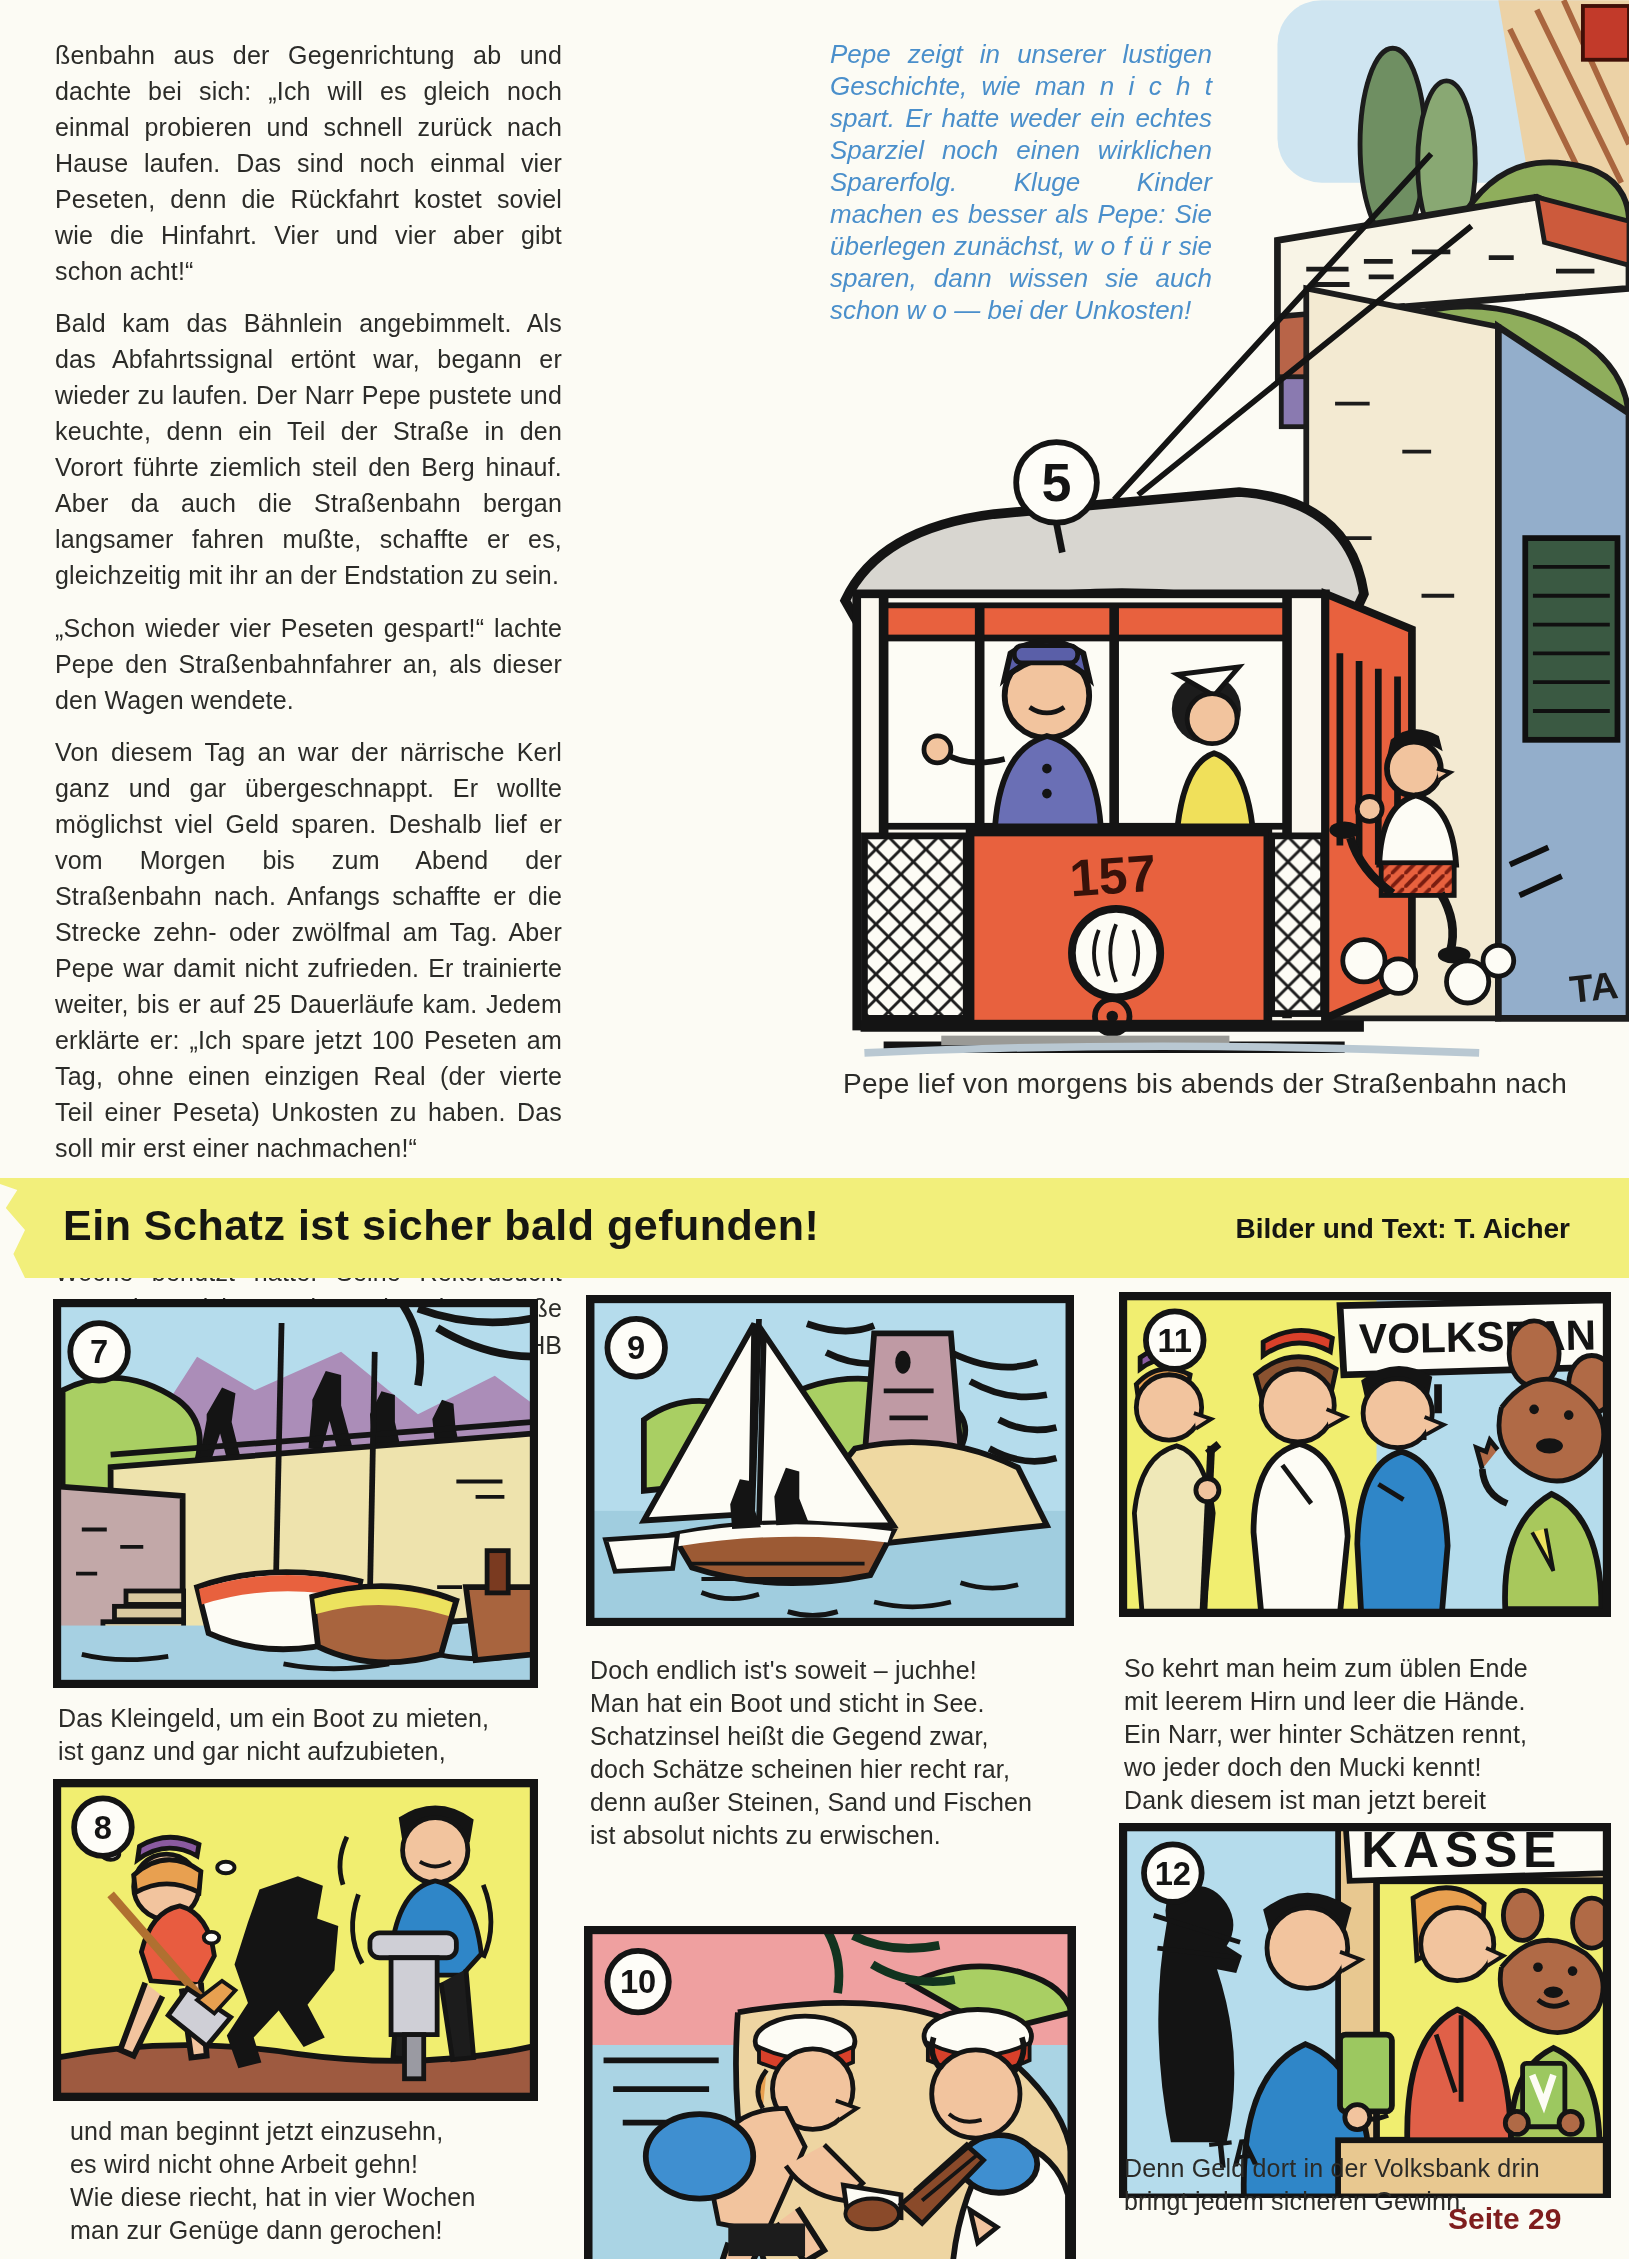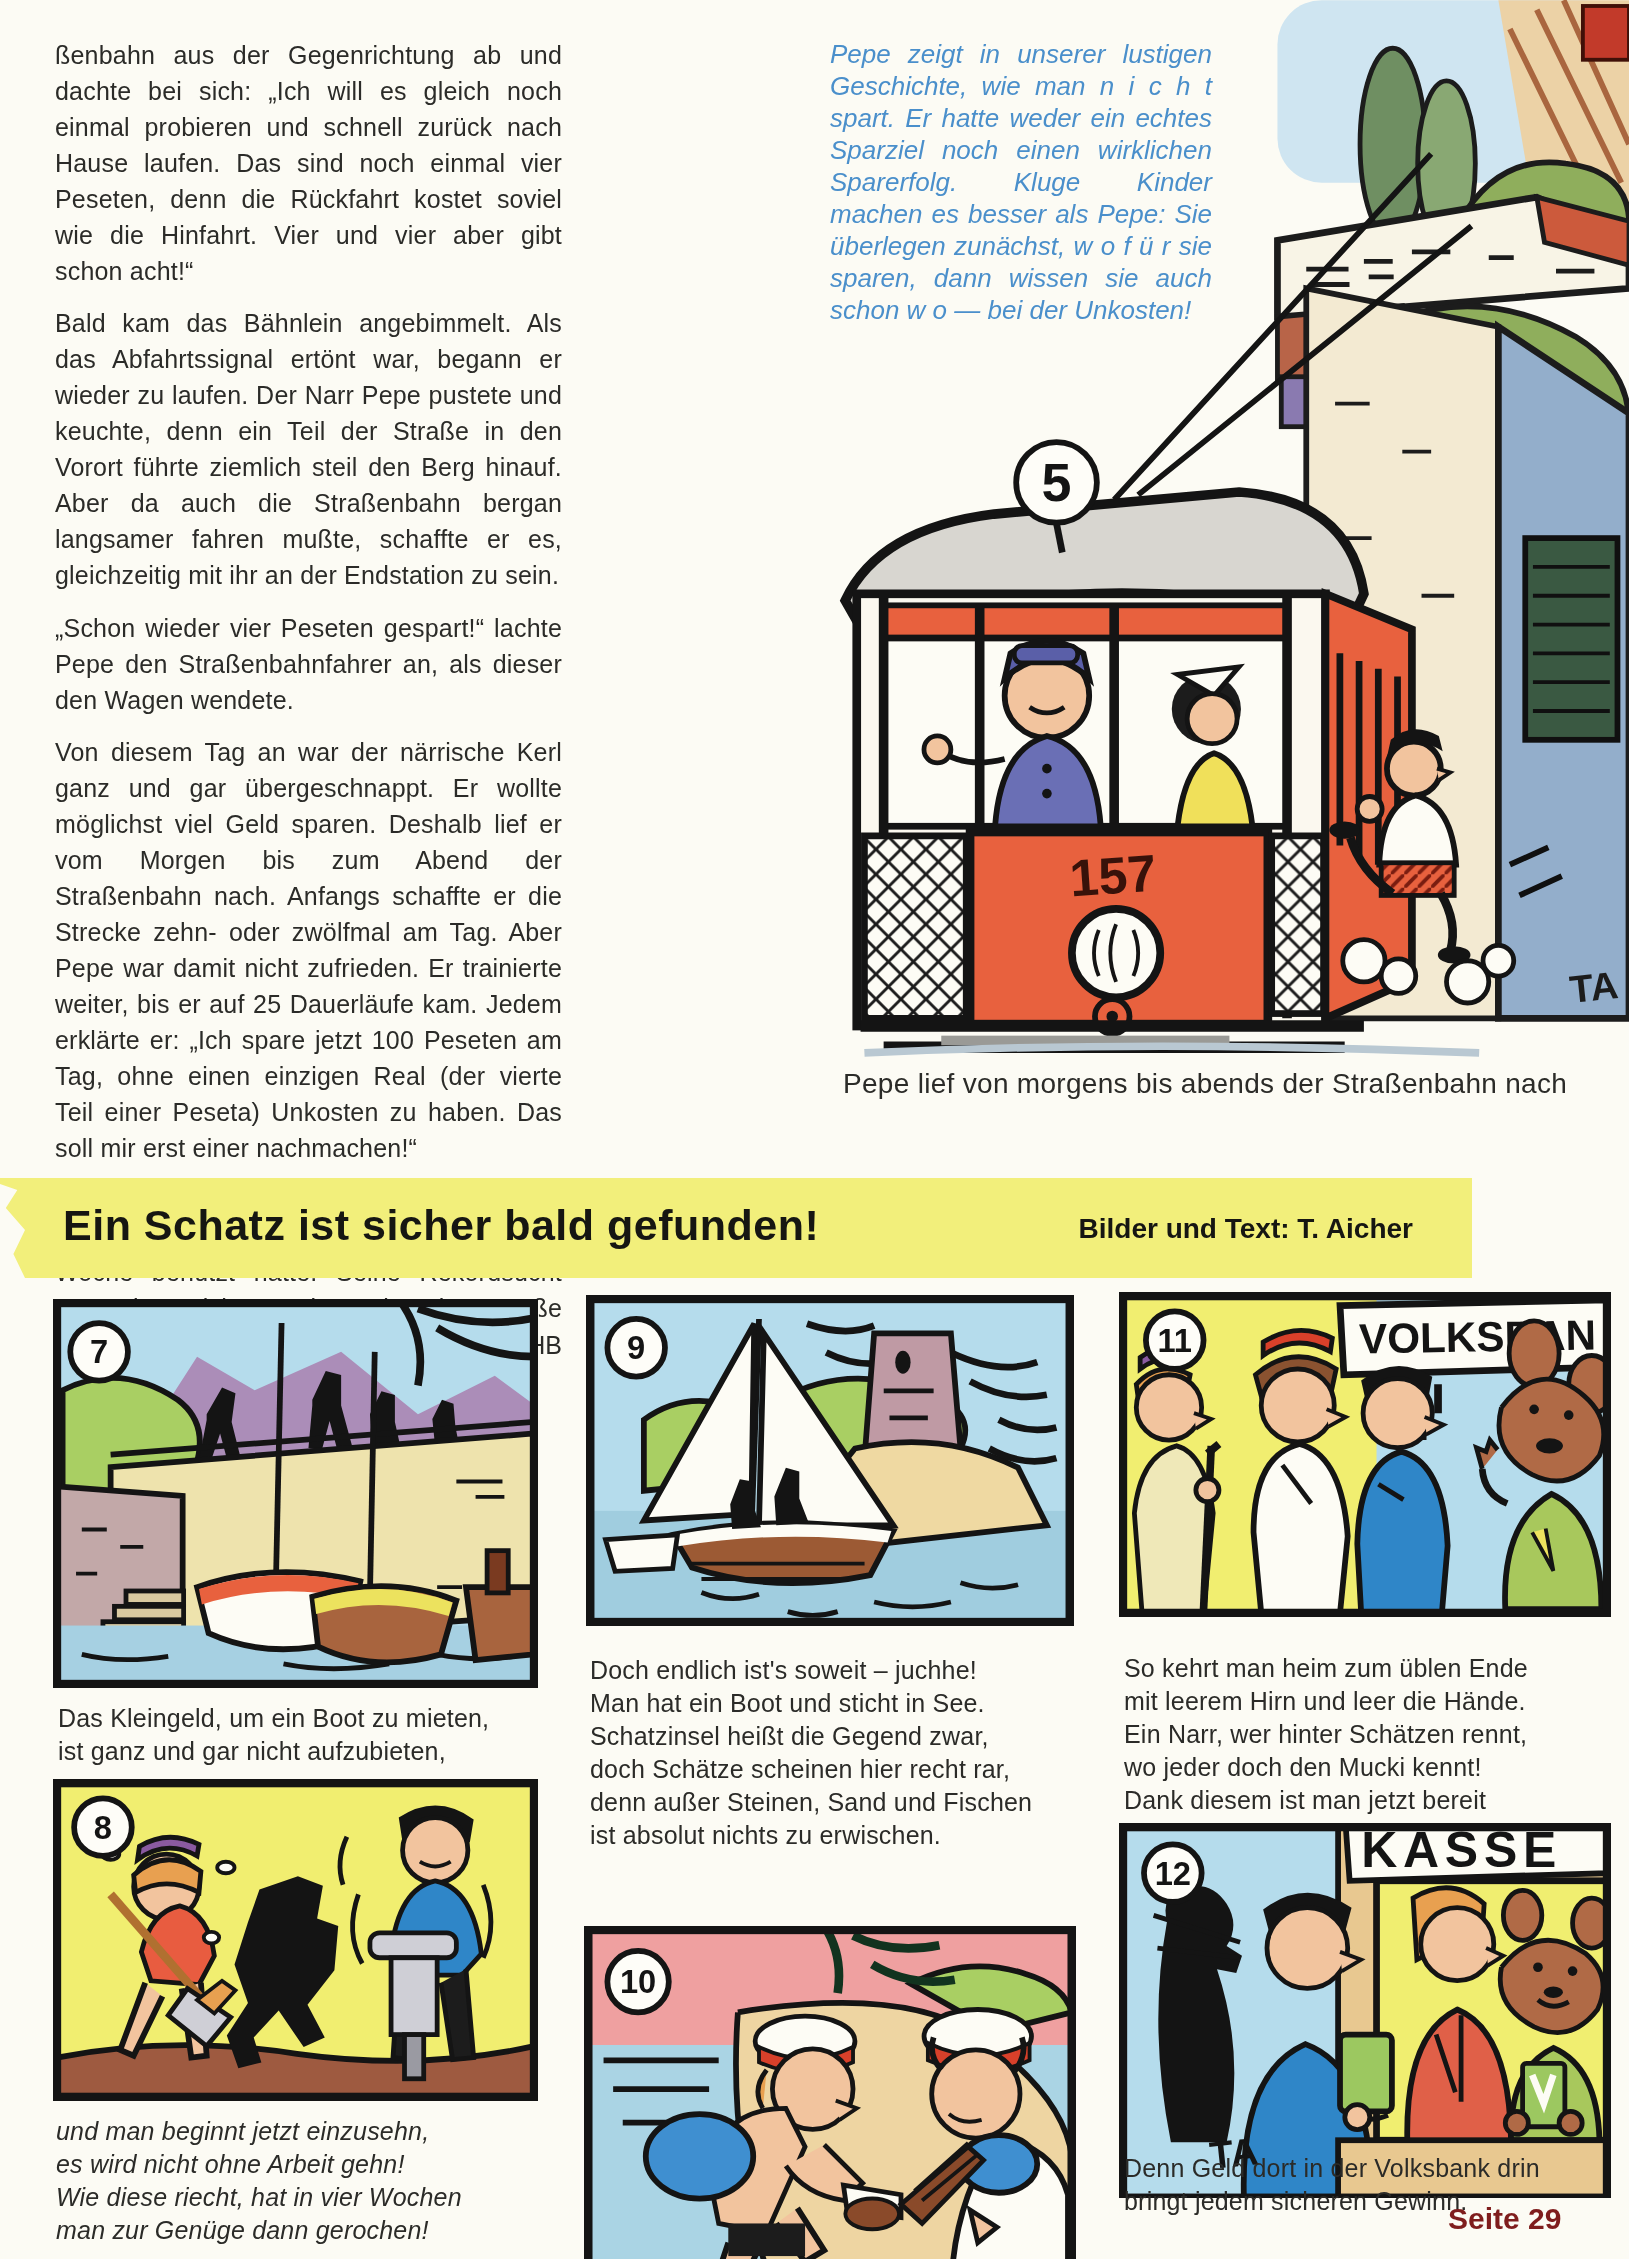--- a/index.html
+++ b/index.html
@@ -21,21 +21,21 @@
     font-size:26px;line-height:32px;font-style:italic;
     color:#4a8fcb;text-align:justify;
   }
   .tram-art{position:absolute;left:826px;top:0;width:803px;height:1057px;}
   .tram-caption{
     position:absolute;left:824px;top:1068px;width:788px;
     font-size:28px;font-weight:normal;letter-spacing:0.3px;margin-left:19px;
   }
   
   .banner{
-    position:absolute;left:0;top:1178px;width:1472px;height:100px;
+    position:absolute;left:0;top:1178px;width:1629px;height:100px;
     background:#f2ef7b;
     clip-path:polygon(0 0,100% 0,100% 100%,25px 100%,13.4px 76%,25px 52%,5.8px 30%,17.3px 12%,0 6%);
   }
   .banner-title{
     position:absolute;left:63px;top:23px;font-size:43px;font-weight:bold;
     letter-spacing:0.5px;color:#161612;
   }
   .banner-credit{
     position:absolute;right:59px;top:35px;font-size:28px;font-weight:bold;color:#161612;
   }
@@ -273,21 +273,21 @@
         <rect x="330" y="160" width="90" height="26" rx="10" fill="#cfcfd6" stroke="#141414" stroke-width="5"></rect>
         <rect x="352" y="186" width="48" height="80" fill="#cfcfd6" stroke="#141414" stroke-width="5"></rect>
         <rect x="366" y="266" width="20" height="46" fill="#9a9aa2" stroke="#141414" stroke-width="5"></rect>
         <path d="M318,120 q-14,40 4,72 M448,110 q16,40 0,76 M306,60 q-12,26 -4,50" stroke="#141414" stroke-width="5" fill="none"></path>
       </g>
       <circle cx="52" cy="50" r="30" class="badge-c"></circle>
       <text x="52" y="62" class="badge-t">8</text>
       <rect x="4" y="4" width="497" height="327" class="pnl-border"></rect>
     </svg>
   </div>
-  <div class="caption" style="left:56px;top:2115px;width:471px;font-style:italic;">und man beginnt jetzt einzusehn,
+  <div class="caption" style="left:70px;top:2115px;width:471px;">und man beginnt jetzt einzusehn,
 es wird nicht ohne Arbeit gehn!
 Wie diese riecht, hat in vier Wochen
 man zur Genüge dann gerochen!</div>
 
   <div class="panel" style="left:586px;top:1295px;">
     <svg width="488" height="331" viewBox="0 0 508 345">
       <rect x="4" y="4" width="500" height="337" fill="#b5dcec"></rect>
       <rect x="4" y="225" width="500" height="116" fill="#a0cddf"></rect>
       <path d="M230,30 q40,14 70,2 M250,60 q36,18 70,8 M380,60 q50,24 90,10 M400,90 q40,22 80,14" stroke="#141414" stroke-width="7" fill="none"></path>
       <path d="M200,110 q70,-40 150,-10 q60,20 40,60 l-190,30 z" fill="#a9cf63" stroke="#141414" stroke-width="6"></path>

